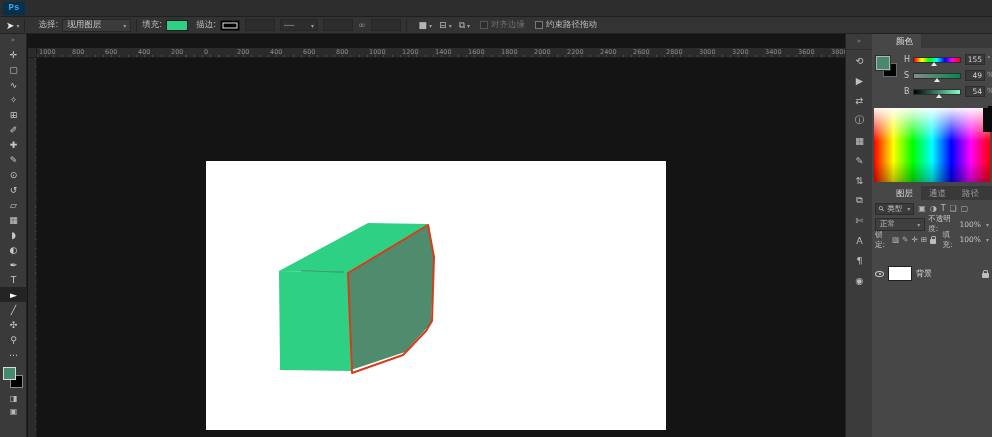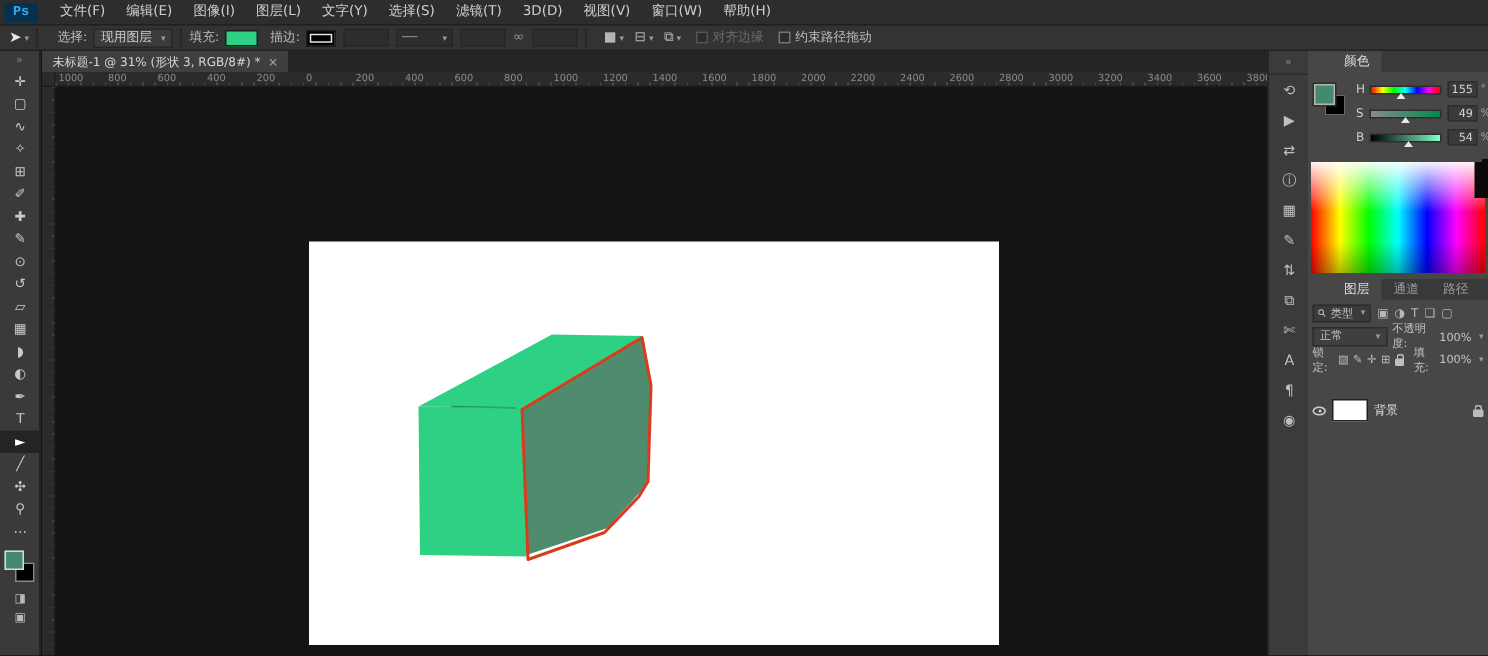--- a/index.html
+++ b/index.html
@@ -11,21 +11,21 @@
   .menubar { position:absolute; left:0; top:0; width:992px; height:17px; background:#2d2d2d; border-bottom:1px solid #1f1f1f; display:flex; align-items:center; }
   .ps-logo { width:22px; height:13px; margin:0 8px 0 3px; background:#06314e; color:#3ba7e9; font-size:9px; font-weight:bold; text-align:center; line-height:13px; border-radius:1px;font-family:Liberation Mono, monospace; }
   .menu-item { padding:0 7px; font-size:9px; color:#cfcfcf; line-height:17px; cursor:default; }
 
   
   .optionsbar { position:absolute; left:0; top:17px; width:992px; height:17px; background:#333333; border-bottom:1px solid #222; display:flex; align-items:center; font-size:8.5px; color:#bdbdbd; }
   .opt-sep { width:1px; height:13px; background:#242424; margin:0 5px; }
   .opt-tool-icon { margin-left:6px; color:#e8e8e8; font-size:10px; }
   .chev { font-size:6px; color:#9a9a9a; margin-left:2px; }
   .opt-label { margin-left:8px;text-align:right; }
-  .opt-dropdown { display:inline-flex; align-items:center; gap:4px; background:#3b3b3b; border:1px solid #272727; height:13px; padding:0 4px; margin-left:4px; color:#cccccc; }
+  .opt-dropdown { display:inline-flex; align-items:center; gap:20px; background:#3b3b3b; border:1px solid #272727; height:13px; padding:0 4px; margin-left:4px; color:#cccccc; }
   .swatch-fill { width:22px; height:11px; margin-left:4px; border:1px solid #1d1d1d; }
   .swatch-stroke { width:20px; height:11px; margin-left:4px; background:#000; border:1px solid #1d1d1d; box-shadow:inset 0 0 0 1.5px #000, inset 0 0 0 2.5px #e6e6e6; }
   .opt-field { width:30px; height:12px; background:#2d2d2d; border:1px solid #262626; margin-left:5px; }
   .opt-field.wide { width:38px; }
   .link-icon { margin-left:5px; color:#8f8f8f; font-size:9px; }
   .opt-iconbtn { display:inline-flex; align-items:center; margin-left:7px; color:#b5b5b5; font-size:9px; }
   .opt-check { display:inline-flex; align-items:center; gap:3px; margin-left:10px; }
   .checkbox { width:8px; height:8px; border:1px solid #777; background:#2c2c2c; }
   .disabled { color:#6d6d6d; }
   .disabled .checkbox { border-color:#555; }
@@ -112,34 +112,20 @@
   .layer-lock { margin-left:auto; }
   .edge-notch { position:absolute; left:988px; top:106px; width:4px; height:26px; background:#0a0a0a; }
 </style>
 </head>
 <body>
 
 <div class="app">
 
   <div class="menubar">
     <div class="ps-logo">Ps</div>
-    <div style="display:flex">
-
-    <div class="menu-item">文件(F)</div>
-        <div class="menu-item">编辑(E)</div>
-        <div class="menu-item">图像(I)</div>
-        <div class="menu-item">图层(L)</div>
-        <div class="menu-item">文字(Y)</div>
-        <div class="menu-item">选择(S)</div>
-        <div class="menu-item">滤镜(T)</div>
-        <div class="menu-item">3D(D)</div>
-        <div class="menu-item">视图(V)</div>
-        <div class="menu-item">窗口(W)</div>
-        <div class="menu-item">帮助(H)</div>
-      </div>
   </div>
 
   <div class="optionsbar">
     <span class="opt-tool-icon">➤</span>
     <span class="chev">▾</span>
     <div class="opt-sep"></div>
     <span class="opt-label">选择:</span>
     <div class="opt-dropdown">
       <span>现用图层</span>
       <span class="chev">▾</span>
@@ -252,26 +238,20 @@
         </div>
       </div>
     <div class="fgbg">
       <div class="fg-swatch" style="background: rgb(70, 138, 110);"></div>
       <div class="bg-swatch"></div>
     </div>
     <div class="tool-small">◨</div>
     <div class="tool-small">▣</div>
   </div>
 
-  <div class="tabrow">
-    <div class="doc-tab">
-      <span>未标题-1 @ 31% (形状 3, RGB/8#) *</span>
-      <span class="tab-close">×</span>
-    </div>
-  </div>
 
   <div class="ruler-corner"></div>
   <div class="hruler">
     
   <span>1000</span><span>800</span><span>600</span><span>400</span><span>200</span><span>0</span><span>200</span><span>400</span><span>600</span><span>800</span><span>1000</span><span>1200</span><span>1400</span><span>1600</span><span>1800</span><span>2000</span><span>2200</span><span>2400</span><span>2600</span><span>2800</span><span>3000</span><span>3200</span><span>3400</span><span>3600</span><span>3800</span></div>
   <div class="vruler">
 
   <span>600</span>
       <span>400</span>
       <span>200</span>

